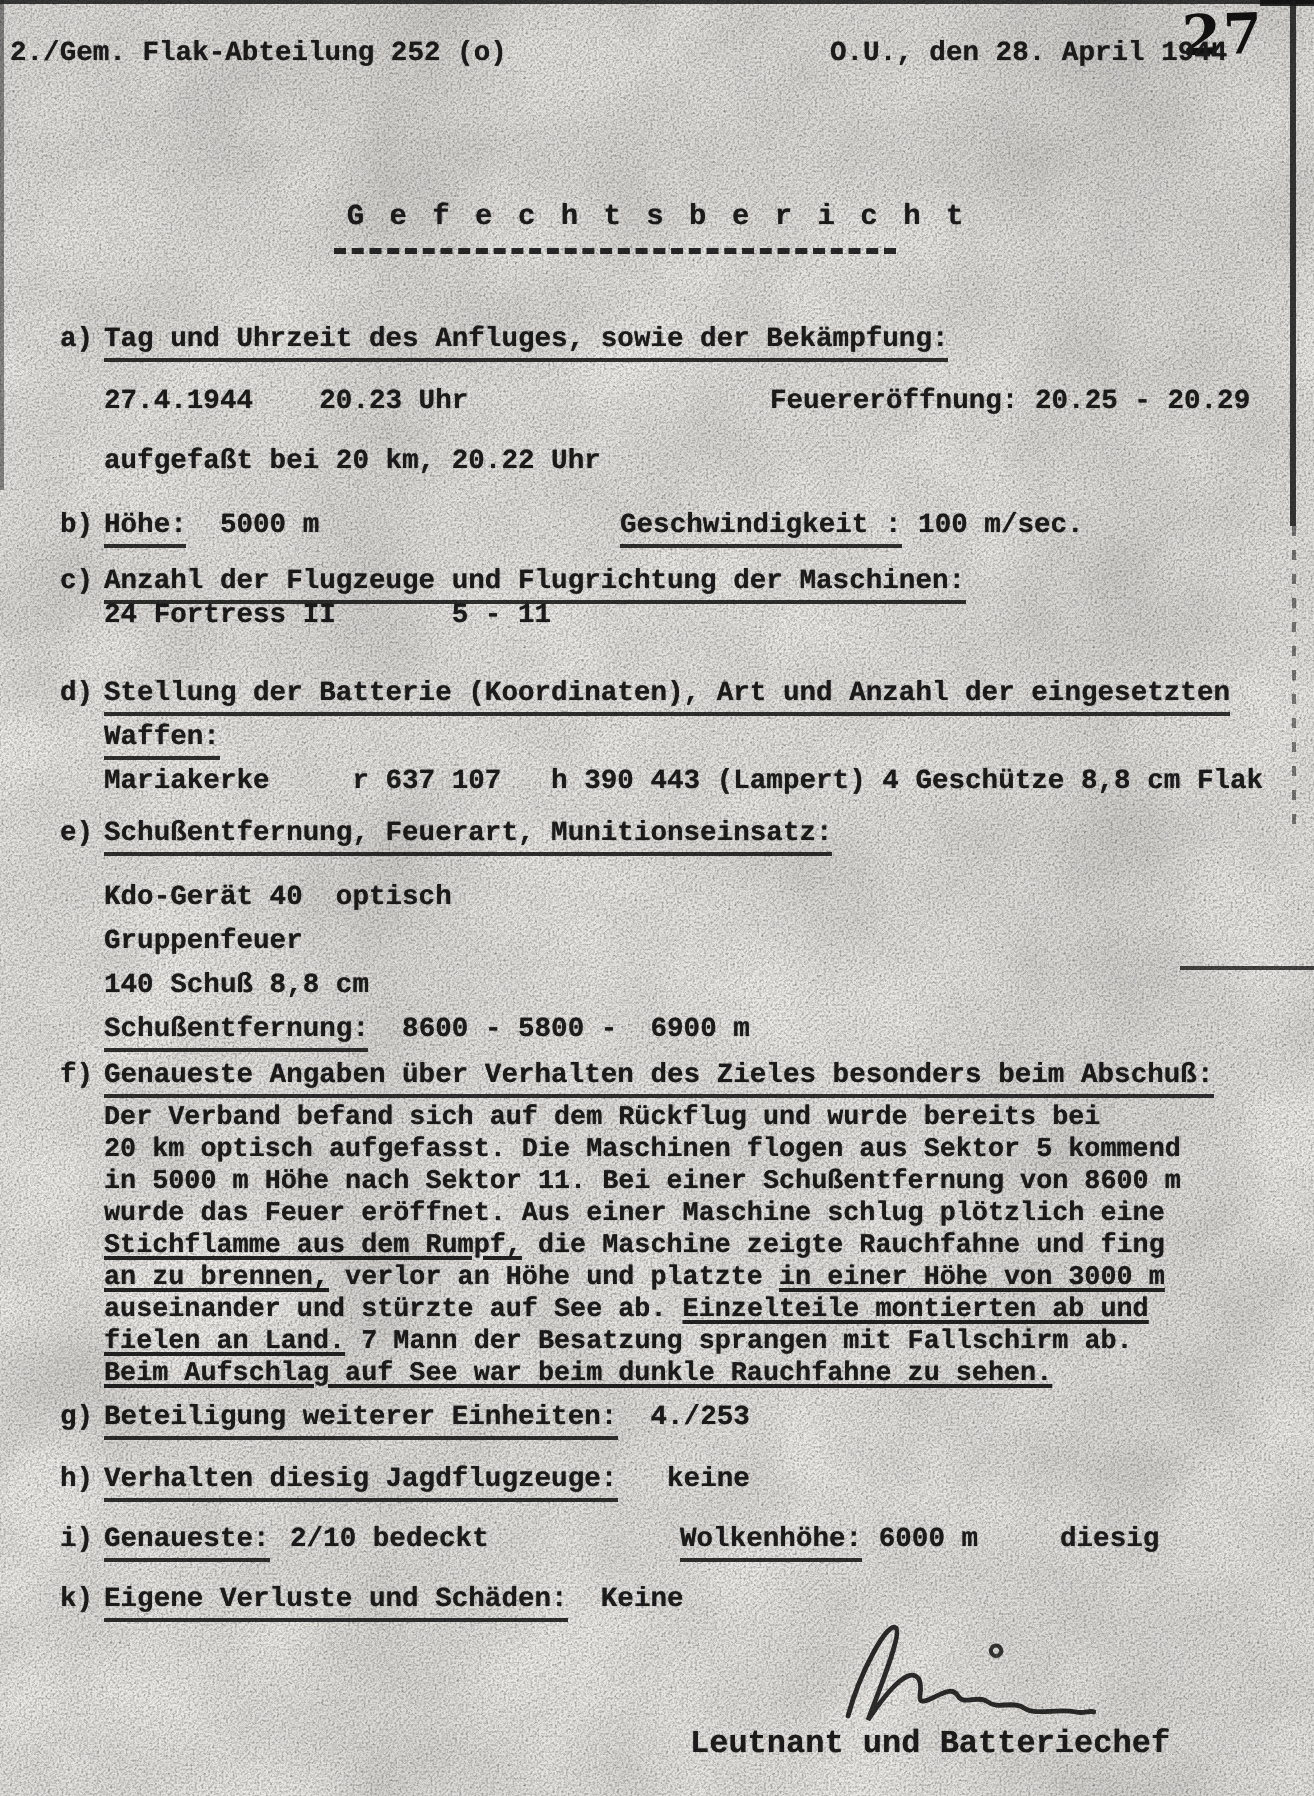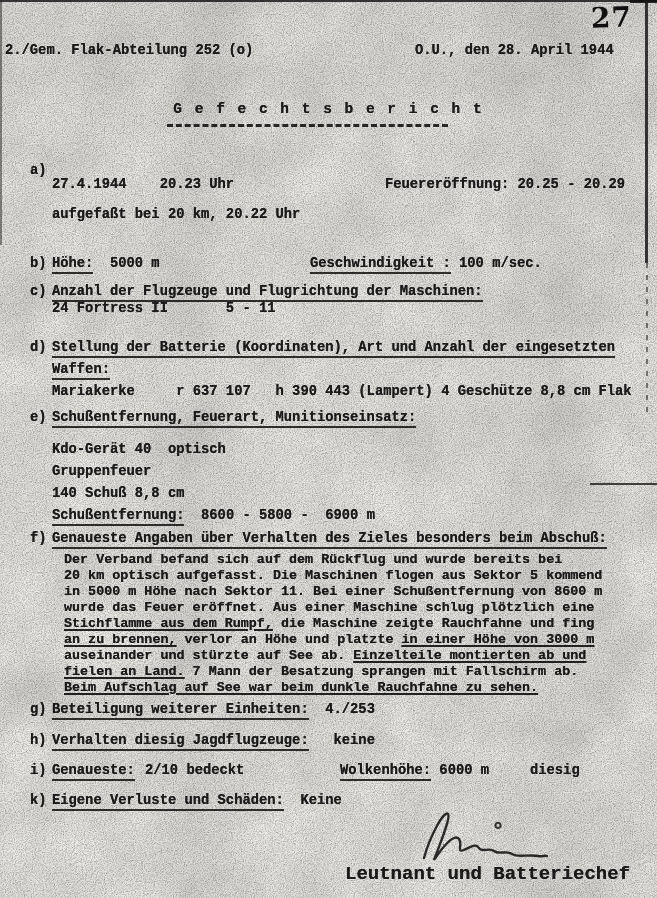--- a/index.html
+++ b/index.html
@@ -16,21 +16,21 @@
   .pre{white-space:pre;}
   .u{border-bottom:2px solid rgba(25,25,25,.88);padding-bottom:1px;}
   .sec{position:absolute;left:30px;right:6px;font-size:13.8px;line-height:17px;}
   .sec .lbl{position:absolute;left:0;top:0;}
   .sec .content{margin-left:22px;position:relative;}
   .relline{position:relative;}
   .abs{position:absolute;white-space:pre;}
   .pline{white-space:pre;font-size:13.4px;line-height:16px;}
   .hand-u{text-decoration:underline;text-decoration-thickness:2px;text-underline-offset:2px;text-decoration-color:rgba(28,28,28,.62);}
   
-  .header{position:absolute;top:43px;left:5px;right:6px;font-size:13.8px;}
+  .header{position:absolute;top:20px;left:5px;right:6px;font-size:13.8px;}
   .header .right{position:absolute;left:410px;top:0;}
   .pagenum{
     position:absolute;left:591px;top:1px;
     font-family:"DejaVu Serif","Liberation Serif",serif;
     font-size:28px;font-weight:bold;color:#141414;
     transform:rotate(-2deg);letter-spacing:1px;
   }
   
   .title{position:absolute;top:101px;left:0;width:100%;text-align:center;
     font-size:14.5px;letter-spacing:2px;}
@@ -45,21 +45,21 @@
   .art-left{position:absolute;top:0;left:0;width:2px;height:245px;background:#2a2a2a;opacity:.5;}
   .art-hr{position:absolute;top:483px;left:590px;width:67px;height:2px;background:#1d1d1d;opacity:.8;}
   .streaks{position:absolute;inset:0;pointer-events:none;
     background:
       linear-gradient(90deg,transparent 140px,rgba(40,40,40,.05) 195px,transparent 250px),
       linear-gradient(90deg,transparent 470px,rgba(40,40,40,.06) 555px,transparent 635px),
       linear-gradient(180deg,rgba(40,40,40,.04) 0 70px,transparent 140px);}
   .noise{position:absolute;inset:0;pointer-events:none;}
   
   .signature{position:absolute;left:418px;top:806px;}
-  .sig-caption{position:absolute;left:345px;top:863px;font-size:19px;}
+  .sig-caption{position:absolute;left:345px;top:863px;font-size:16px;}
 </style>
 </head>
 <body>
 
 <div class="page">
 
   <div class="art-top"></div>
   <div class="art-topright"></div>
   <div class="art-right"></div>
   <div class="art-right-dots"></div>
@@ -73,20 +73,21 @@
     <span class="pre">2./Gem. Flak-Abteilung 252 (o)</span>
     <span class="right pre">O.U., den 28. April 1944</span>
   </div>
 
   <div class="title ink">G e f e c h t s b e r i c h t</div>
   <div class="title-rule"></div>
 
   <div class="sec ink" style="top:162px;">
     <span class="lbl">a)</span>
     <div class="content">
+      <div><span class="u pre">Tag und Uhrzeit des Anfluges, sowie der Bekämpfung:</span></div>
       <div class="relline" style="margin-top:14px;">
         <span class="pre">27.4.1944    20.23 Uhr</span>
         <span class="abs" style="left:333px;top:0;"><span class="pre">Feuereröffnung:</span><span class="pre"> 20.25 - 20.29</span></span>
       </div>
       <div style="margin-top:13px;"><span class="pre">aufgefaßt bei 20 km, 20.22 Uhr</span></div>
     </div>
   </div>
 
   <div class="sec ink" style="top:255px;">
     <span class="lbl">b)</span>
@@ -121,21 +122,21 @@
       <div style="margin-bottom:5px;"><span class="pre">Gruppenfeuer</span></div>
       <div style="margin-bottom:5px;"><span class="pre">140 Schuß 8,8 cm</span></div>
       <div><span class="u pre">Schußentfernung:</span><span class="pre">  8600 - 5800 -  6900 m</span></div>
     </div>
   </div>
 
   <div class="sec ink" style="top:530px;">
     <span class="lbl">f)</span>
     <div class="content">
       <div><span class="u pre">Genaueste Angaben über Verhalten des Zieles besonders beim Abschuß:</span></div>
-      <div style="margin-top:5px;margin-left:12px;">
+      <div style="margin-top:5px;">
           <div class="pline"><span>Der Verband befand sich auf dem Rückflug und wurde bereits bei</span></div>
           <div class="pline"><span>20 km optisch aufgefasst. Die Maschinen flogen aus Sektor 5 kommend</span></div>
           <div class="pline"><span>in 5000 m Höhe nach Sektor 11. Bei einer Schußentfernung von 8600 m</span></div>
           <div class="pline"><span>wurde das Feuer eröffnet. Aus einer Maschine schlug plötzlich eine</span></div>
           <div class="pline"><span class="hand-u">Stichflamme aus dem Rumpf,</span><span> die Maschine zeigte Rauchfahne und fing</span></div>
           <div class="pline"><span class="hand-u">an zu brennen,</span><span> verlor an Höhe und platzte </span><span class="hand-u">in einer Höhe von 3000 m</span></div>
           <div class="pline"><span>auseinander und stürzte auf See ab. </span><span class="hand-u">Einzelteile montierten ab und</span></div>
           <div class="pline"><span class="hand-u">fielen an Land.</span><span> 7 Mann der Besatzung sprangen mit Fallschirm ab.</span></div>
           <div class="pline"><span class="hand-u">Beim Aufschlag auf See war beim dunkle Rauchfahne zu sehen.</span></div>
         </div>

